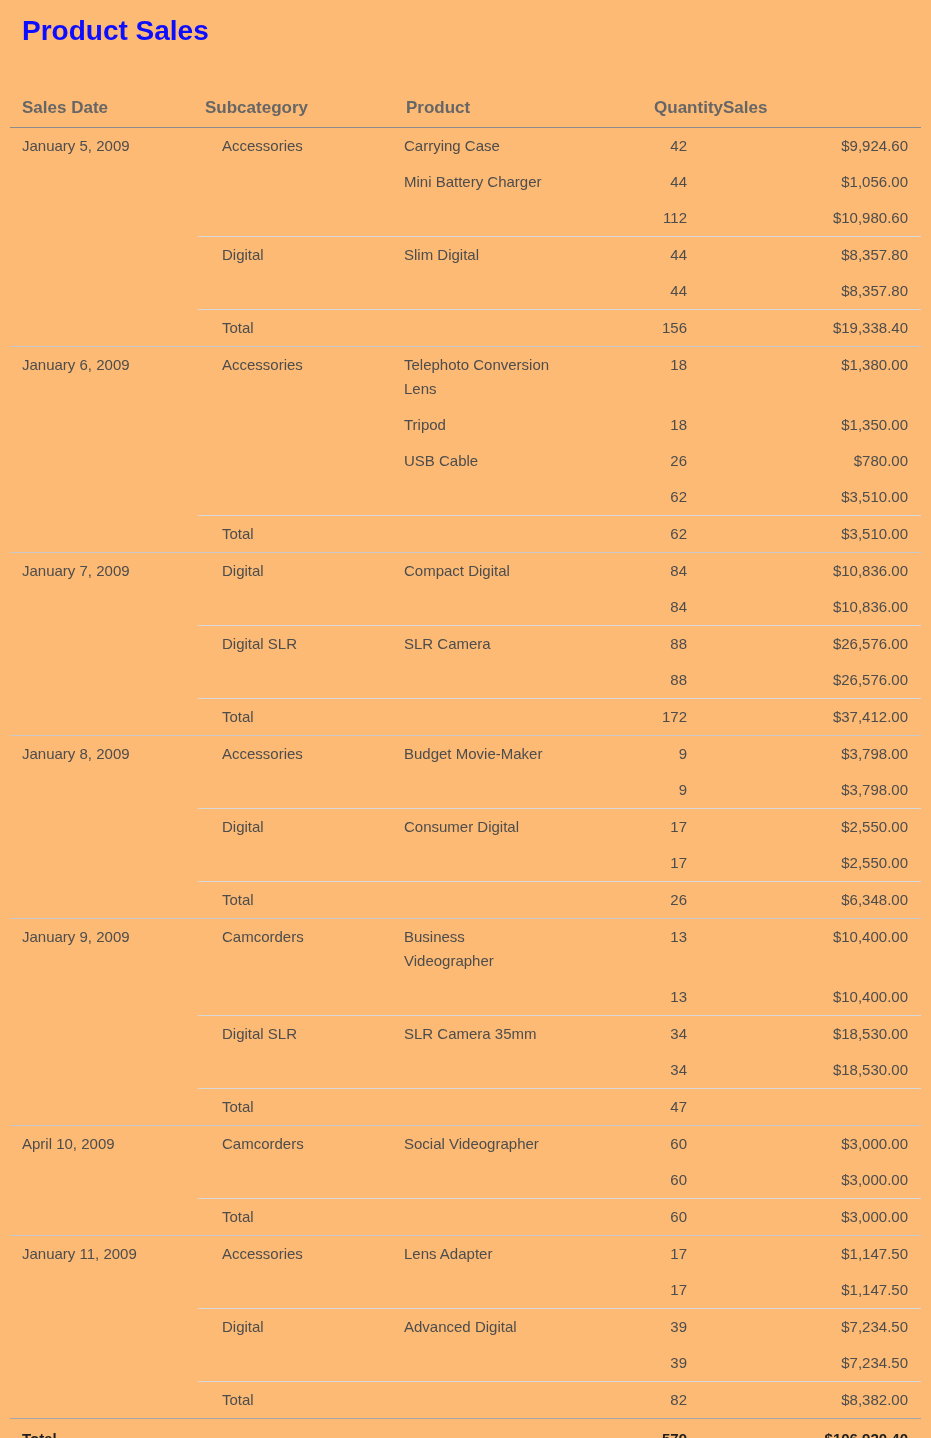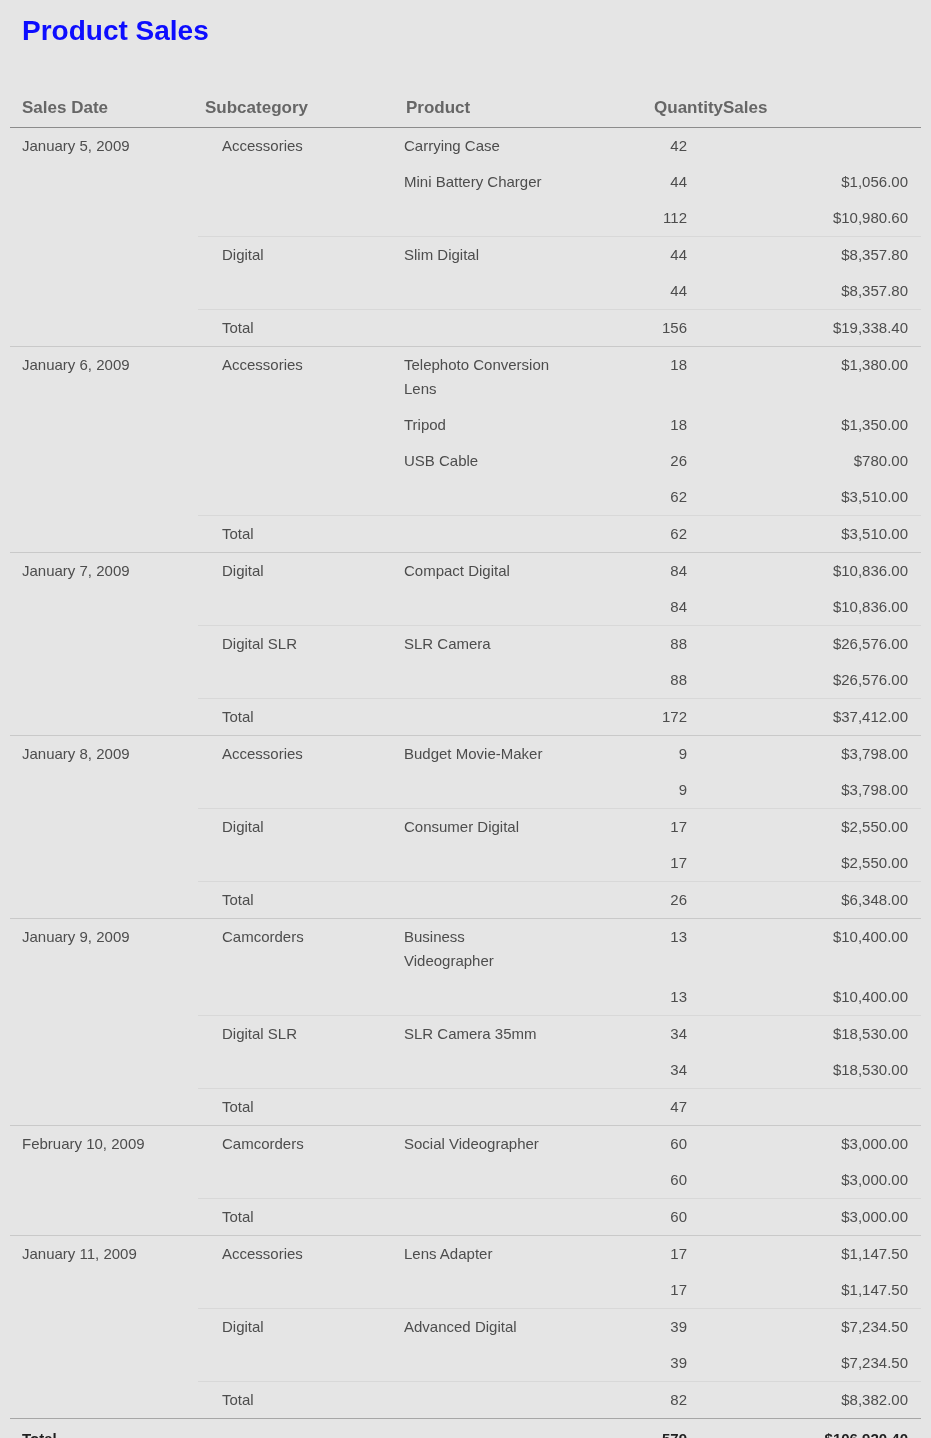--- a/index.html
+++ b/index.html
@@ -1,18 +1,18 @@
 <!DOCTYPE html>
 <html><head>
 <meta charset="utf-8">
 <style>
   html, body { margin: 0; padding: 0; background: #ffffff; }
   * { box-sizing: border-box; }
   .page {
-    width: 931px; height: 1438px; background: #e5e5e5; overflow: hidden;
+    width: 931px; height: 1438px; background: #fdba74; overflow: hidden;
     font-family: "Liberation Sans", sans-serif;
     font-size: 15px; color: var(--body-text, #4d4d4d);
   }
   .title {
     margin: 14px 0 0 22px; font-size: 28px; line-height: 34px;
     font-weight: bold; color: var(--title-color, #0d0dff);
   }
   .content { margin: 0 10px; width: 911px; }
 
   
@@ -79,20 +79,21 @@
     <div id="report-body">
         <div class="group">
           <div class="date-cell">January 5, 2009</div>
           <div class="rest">
             <div class="subgroup">
               <div class="subcat-cell">Accessories</div>
               <div class="prod-col">
                 <div class="row">
                   <div class="prod-cell"><div class="wrapbox">Carrying Case</div></div>
                   <div class="qty-cell">42</div>
+                  <div class="sales-cell">$9,924.60</div>
                 </div>
                 <div class="row">
                   <div class="prod-cell"><div class="wrapbox">Mini Battery Charger</div></div>
                   <div class="qty-cell">44</div>
                   <div class="sales-cell">$1,056.00</div>
                 </div>
                 <div class="row">
                   <div class="prod-cell"></div>
                   <div class="qty-cell">112</div>
                   <div class="sales-cell">$10,980.60</div>
@@ -274,21 +275,21 @@
               </div>
             </div>
             <div class="group-total">
               <div class="total-label">Total</div>
               <div></div>
               <div class="qty-cell">47</div>
             </div>
           </div>
         </div>
         <div class="group">
-          <div class="date-cell">February 10, 2009</div>
+          <div class="date-cell">April 10, 2009</div>
           <div class="rest">
             <div class="subgroup">
               <div class="subcat-cell">Camcorders</div>
               <div class="prod-col">
                 <div class="row">
                   <div class="prod-cell"><div class="wrapbox">Social Videographer</div></div>
                   <div class="qty-cell">60</div>
                   <div class="sales-cell">$3,000.00</div>
                 </div>
                 <div class="row">

